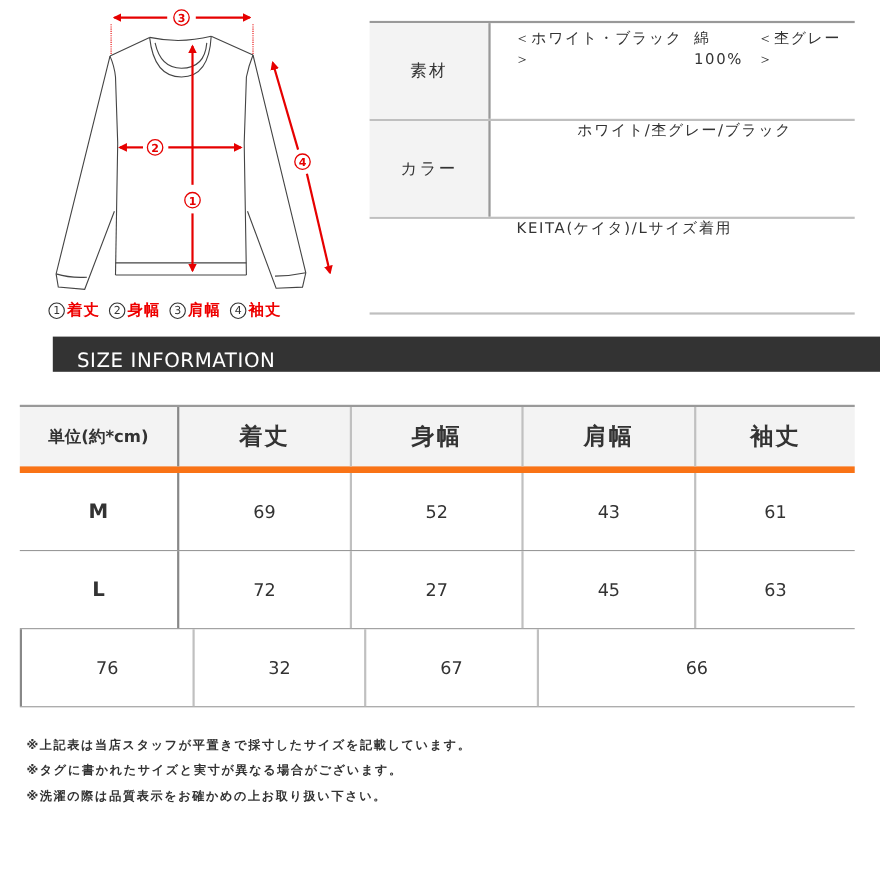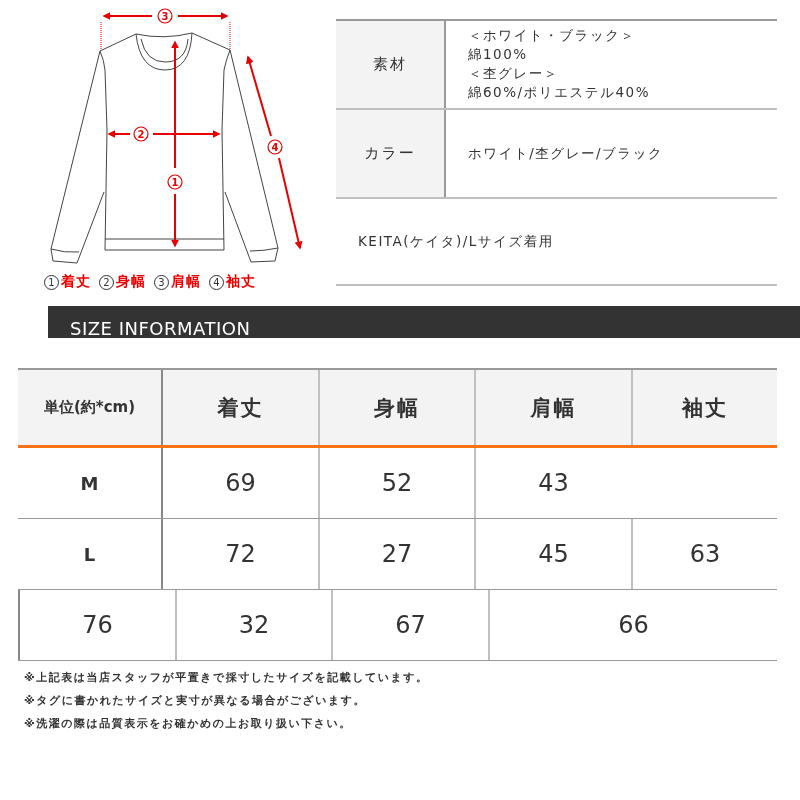--- a/index.html
+++ b/index.html
@@ -13,32 +13,32 @@
   .legend-item { display: flex; align-items: center; }
   .legend-num { display: inline-flex; width: 15px; height: 15px; border: 1px solid #333; border-radius: 50%; font-size: 10px; align-items: center; justify-content: center; color: #333; font-weight: normal; margin-right: 2px; }
   .legend-text { color: #e00; letter-spacing: 1px; }
 
   
   .spec { position: absolute; left: 336px; top: 19px; width: 441px; border-collapse: collapse; }
   .spec-row { display: flex; height: 89px; border-top: 2px solid #bfbfbf; }
   .spec-row:first-child { border-top: 2px solid #999; }
   .spec-row:last-child { border-bottom: 2px solid #bfbfbf; }
   .spec-label { width: 110px; background: #f3f3f3; border-right: 2px solid #999; display: flex; align-items: center; justify-content: center; font-size: 15px; font-weight: normal; letter-spacing: 2px; color: #333; }
-  .spec-value { flex: 1; padding-left: 22px; display: flex; flex-direction: column; justify-content: center; font-size: 13.5px; line-height: 19px; letter-spacing: 1.5px; color: #333; }
+  .spec-value { flex: 1; padding-left: 22px; display: flex; flex-direction: row; justify-content: center; font-size: 13.5px; line-height: 19px; letter-spacing: 1.5px; color: #333; }
   .spec-value.top { justify-content: flex-start; padding-top: 5px; }
 
   
   .band { position: absolute; left: 0; top: 306px; width: 800px; height: 32px; background: #333333; margin-left: 48px; }
   .band-title { position: absolute; left: 22px; top: 12px; color: #fff; font-family: "DejaVu Sans", sans-serif; font-size: 18px; letter-spacing: 0.5px; }
 
   
   .size { position: absolute; left: 18px; top: 368px; width: 759px; }
   .size-row { display: flex; height: 71px; border-bottom: 1px solid #999; }
-  .size-row.head { height: 80px; background: #f3f3f3; border-top: 2px solid #999; border-bottom: 3px solid #f97316; }
-  .size-cell { display: flex; align-items: center; justify-content: center; font-size: 24px; color: #333; border-left: 2px solid #c0c0c0; }
+  .size-row.head { height: 62px; background: #f3f3f3; border-top: 2px solid #999; border-bottom: 6px solid #f97316; }
+  .size-cell { display: flex; align-items: center; justify-content: center; font-size: 16px; color: #333; border-left: 2px solid #c0c0c0; }
   .size-cell:first-child { border-left: none; width: 143px; }
   .size-cell.c1 { width: 157px; border-left: 2px solid #888; }
   .size-cell.c2 { width: 156px; }
   .size-cell.c3 { width: 157px; }
   .size-cell.c4 { flex: 1; }
   .head .size-cell { font-weight: bold; font-size: 21px; letter-spacing: 2px; }
   .head .size-cell:first-child { font-size: 15px; letter-spacing: 0; }
   .size-cell.sz { font-weight: bold; font-size: 18px; }
 
   
@@ -123,21 +123,20 @@
   </div>
 </div>
 
 <div class="spec">
   <div class="spec-row">
     <div class="spec-label">素材</div>
     <div class="spec-value top">
       <span>＜ホワイト・ブラック＞</span>
       <span>綿100%</span>
       <span>＜杢グレー＞</span>
-      <span>綿60%/ポリエステル40%</span>
     </div>
   </div>
   <div class="spec-row">
     <div class="spec-label">カラー</div>
     <div class="spec-value">
       <span>ホワイト/杢グレー/ブラック</span>
     </div>
   </div>
   <div class="spec-row">
     <div class="spec-value">
@@ -156,20 +155,21 @@
     <div class="size-cell c1">着丈</div>
     <div class="size-cell c2">身幅</div>
     <div class="size-cell c3">肩幅</div>
     <div class="size-cell c4">袖丈</div>
   </div>
   <div class="size-row">
     <div class="size-cell sz">M</div>
     <div class="size-cell c1">69</div>
     <div class="size-cell c2">52</div>
     <div class="size-cell c3">43</div>
+    <div class="size-cell c4">61</div>
   </div>
   <div class="size-row">
     <div class="size-cell sz">L</div>
     <div class="size-cell c1">72</div>
     <div class="size-cell c2">27</div>
     <div class="size-cell c3">45</div>
     <div class="size-cell c4">63</div>
   </div>
   <div class="size-row">
     <div class="size-cell c1">76</div>

